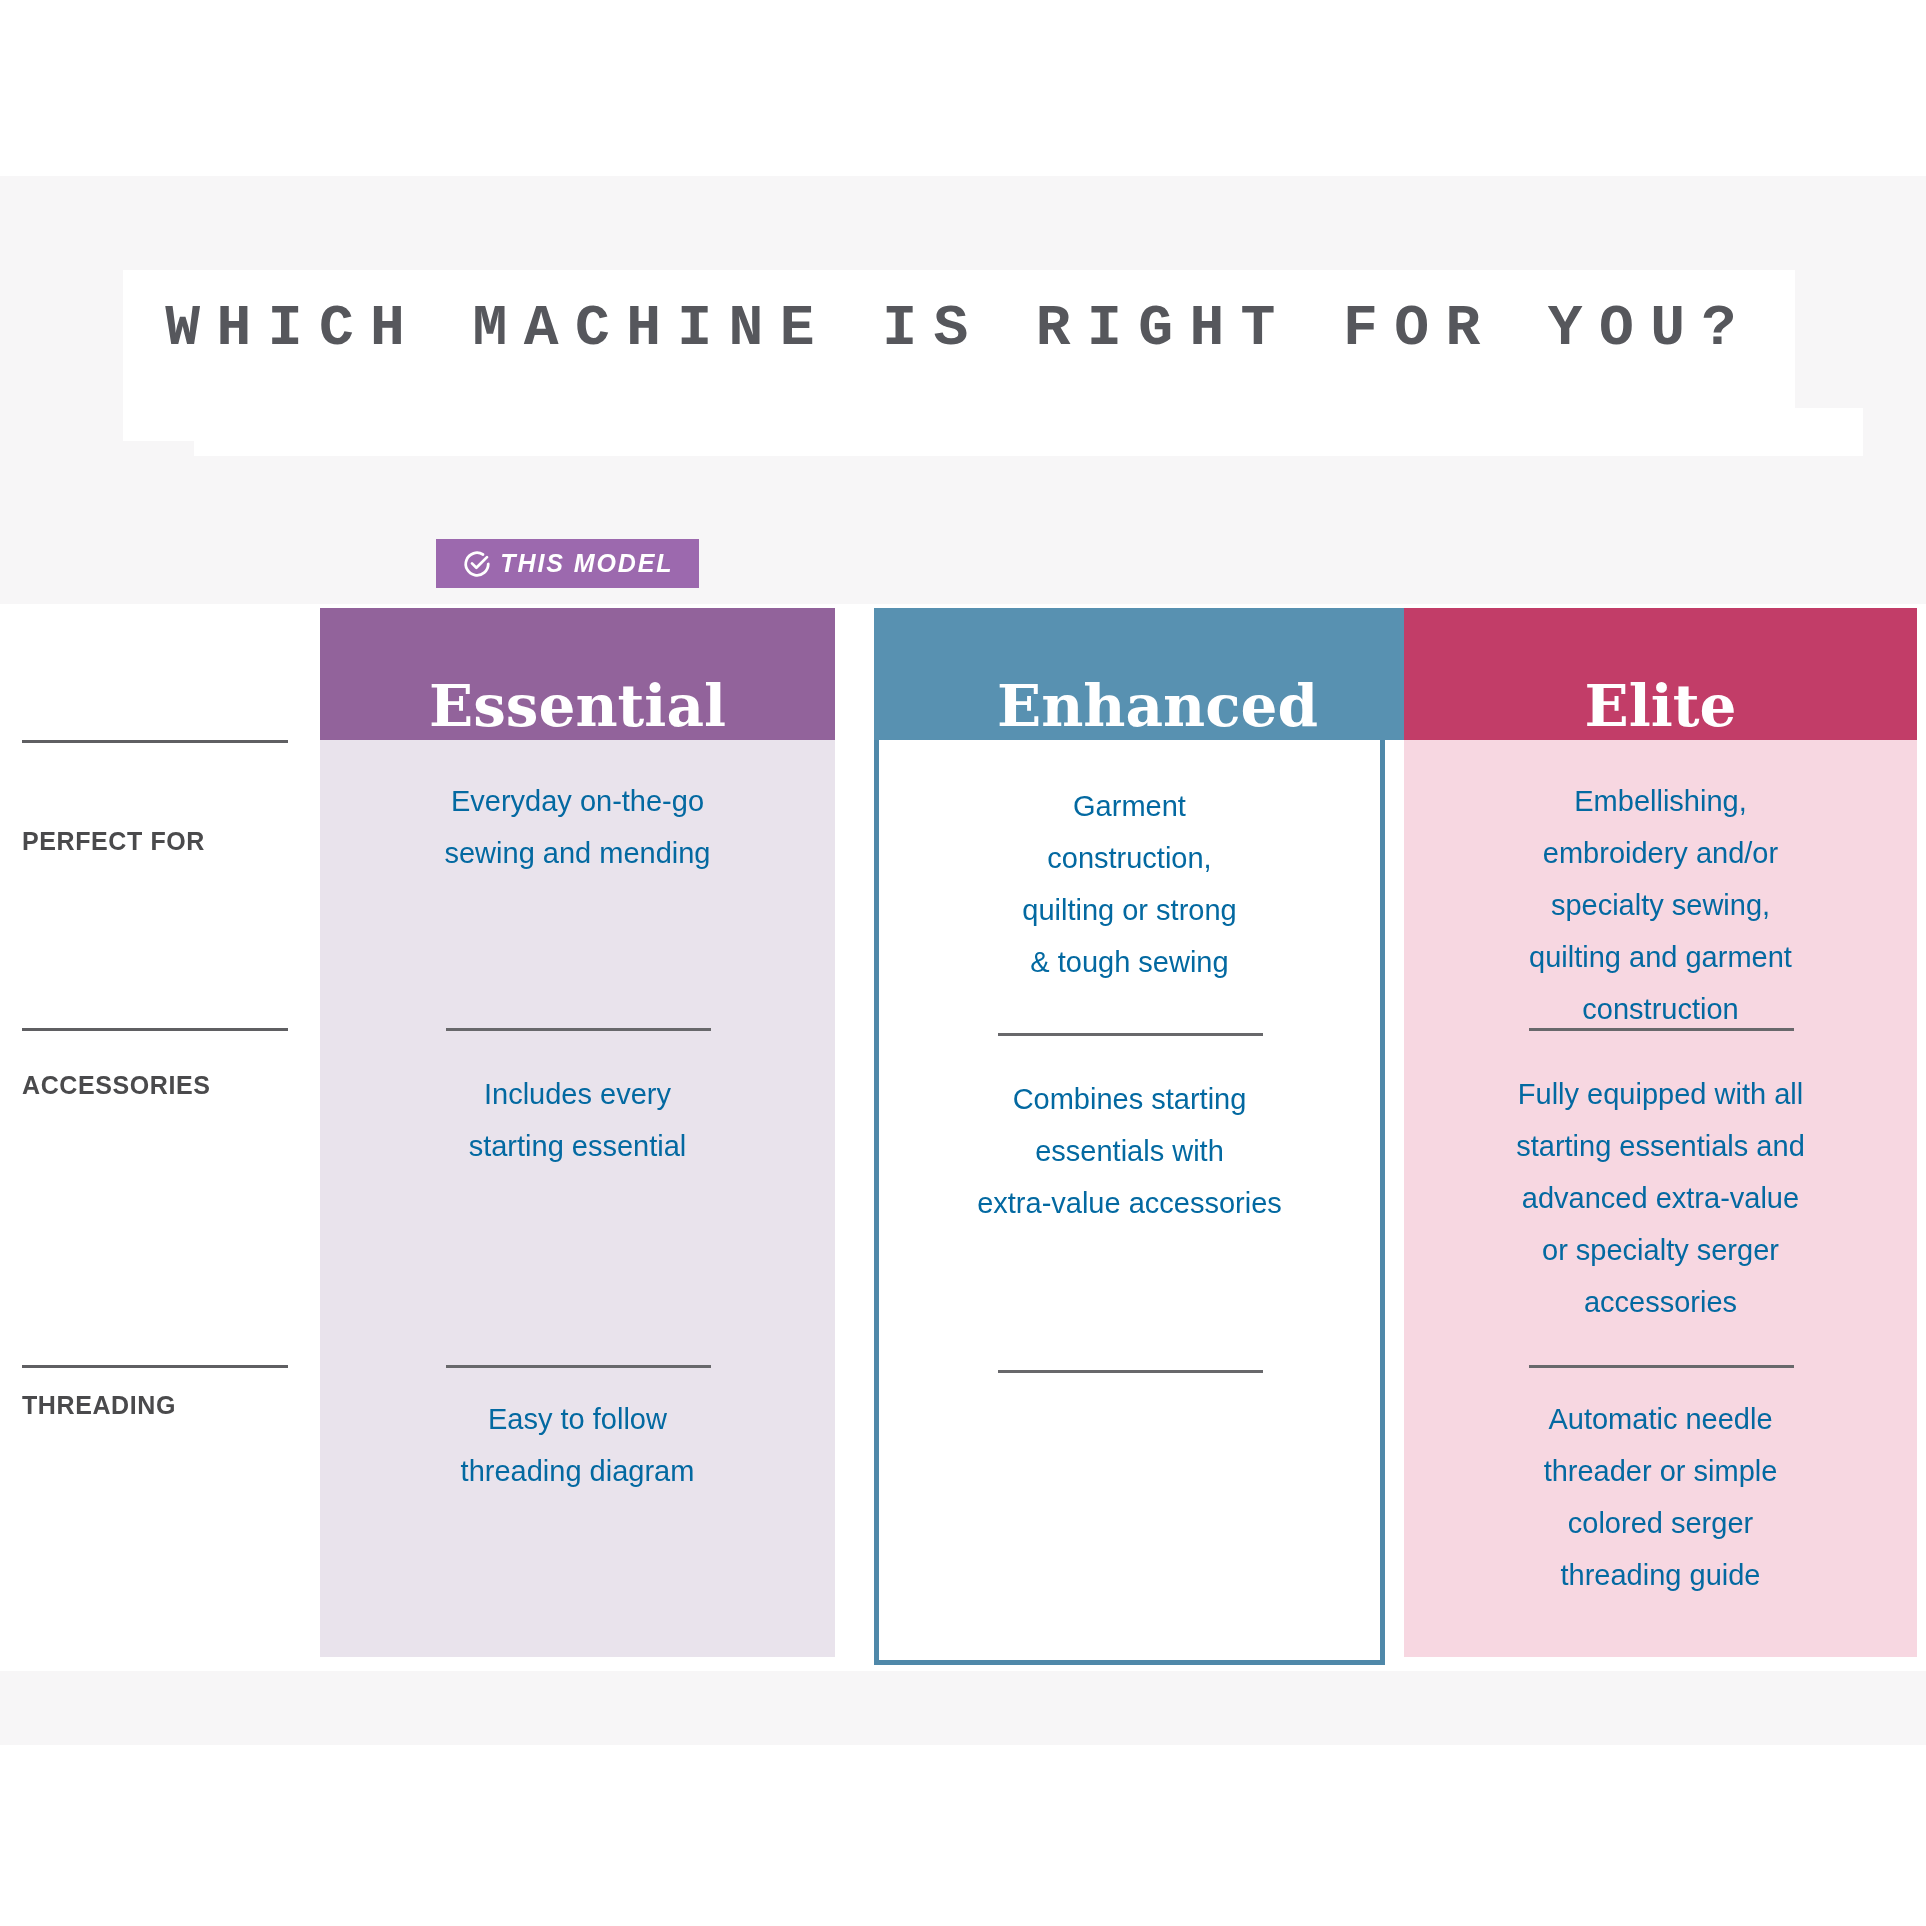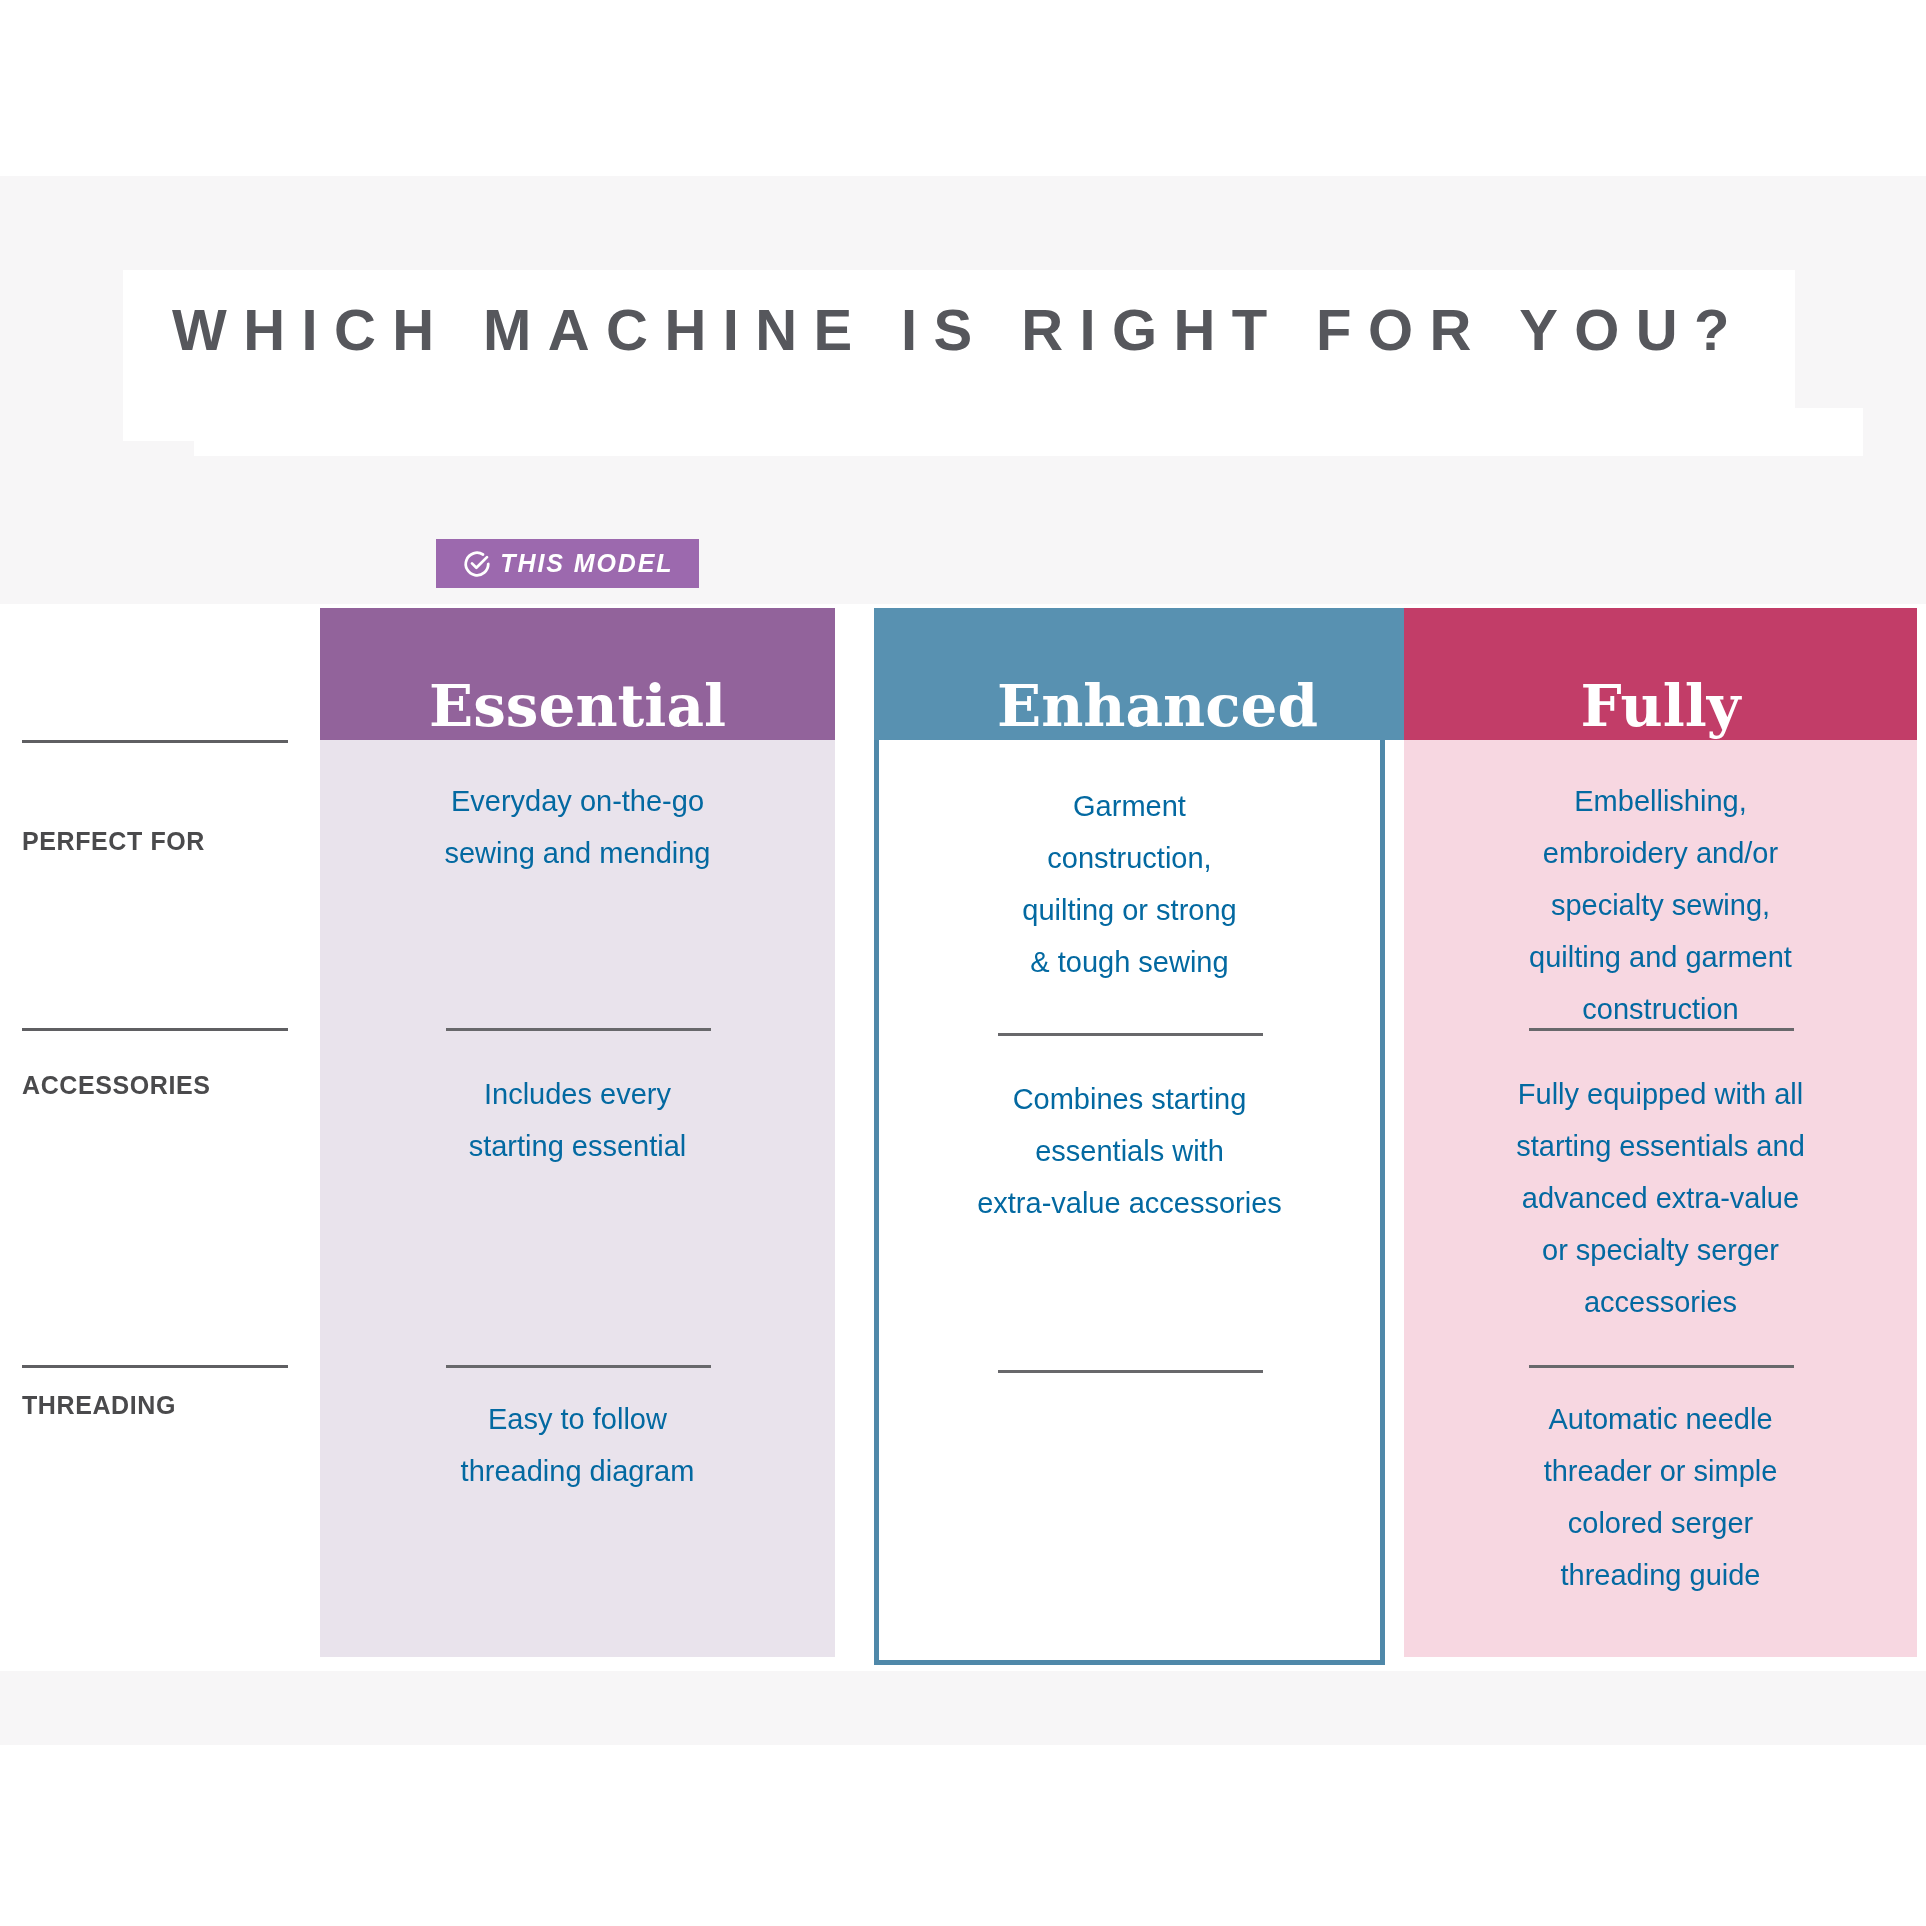--- a/index.html
+++ b/index.html
@@ -39,21 +39,21 @@
     position: absolute;
     left: 194px; top: 408px;
     width: 1669px; height: 48px;
     background: #ffffff;
   }
   .page-title {
     position: absolute;
     left: 123px; top: 296px;
     width: 1672px;
     text-align: center;
-    font-family: Liberation Sans, sans-serif;
+    font-family: Liberation Mono, monospace;
     font-weight: bold;
     font-size: 58px;
     letter-spacing: 16.4px;
     color: #56575c;
     white-space: nowrap;
   }
 
   
   .badge {
     position: absolute;
@@ -191,21 +191,21 @@
 &amp; tough sewing</div>
     <div class="cell-divider div1"></div>
     <div class="cell row2">Combines starting
 essentials with
 extra-value accessories</div>
     <div class="cell-divider div2"></div>
   </div>
 
   <div class="col col-elite" style="background: rgb(247, 215, 225);">
     <div class="col-header" style="background: rgb(194, 61, 104);">
-      <span>Fully</span>
+      <span>Elite</span>
     </div>
     <div class="cell row1">Embellishing,
 embroidery and/or
 specialty sewing,
 quilting and garment
 construction</div>
     <div class="cell-divider div1"></div>
     <div class="cell row2">Fully equipped with all
 starting essentials and
 advanced extra-value

